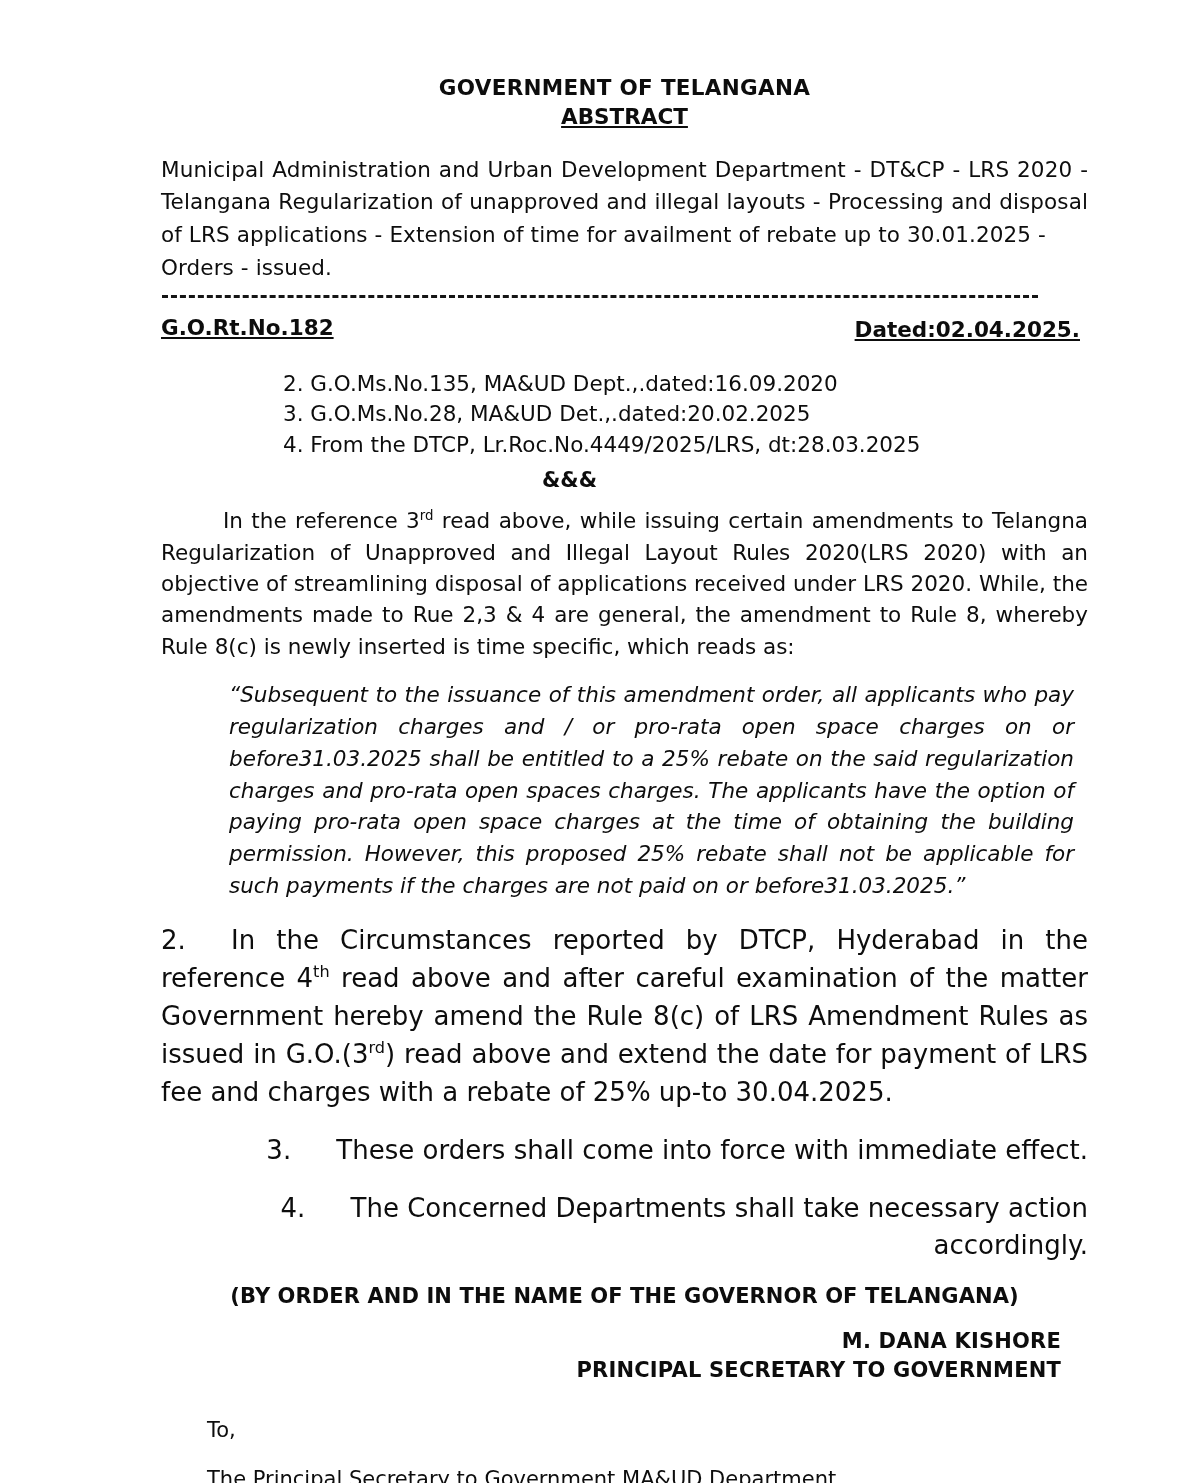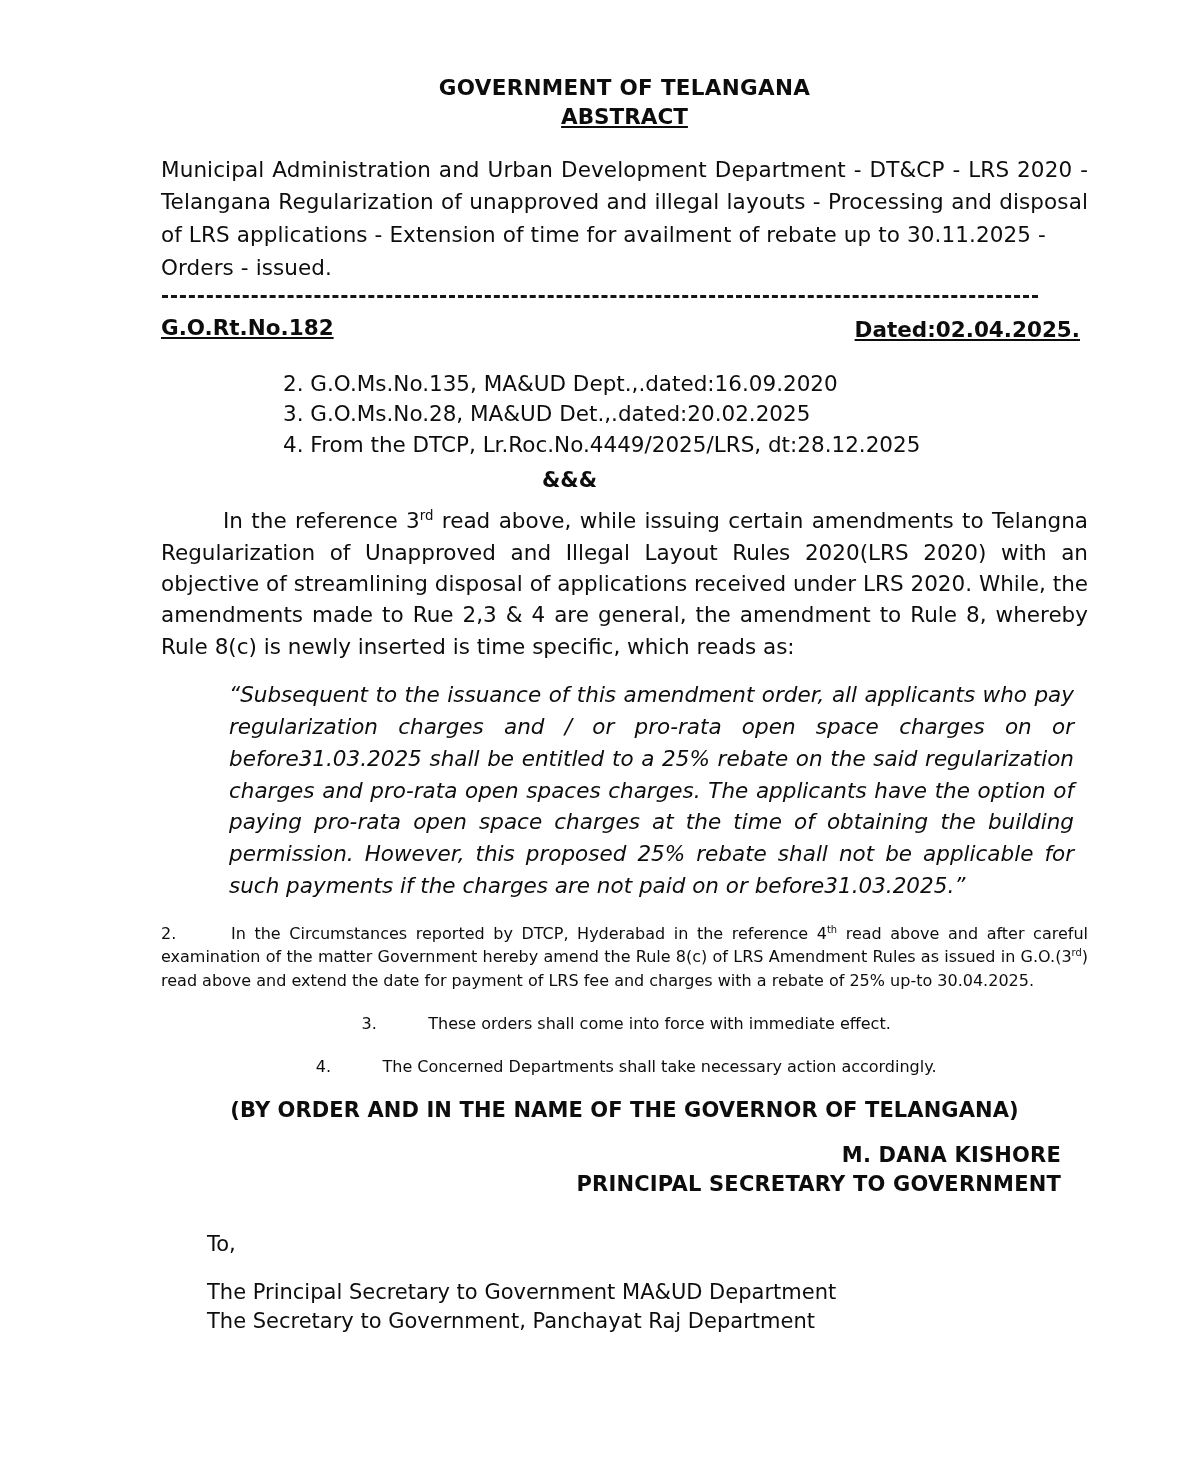--- a/index.html
+++ b/index.html
@@ -144,33 +144,33 @@
     font-size: 21.5px;
     font-style: italic;
     line-height: 1.48;
     text-align: justify;
     text-justify: inter-word;
   }
 
   
   .clause {
     margin-top: 20px;
-    font-size: 16px;
+    font-size: 26px;
     line-height: 1.46;
     text-align: justify;
     text-justify: inter-word;
     position: relative;
     padding-left: 0;
   }
   .clause .num {
     display: inline-block;
     width: 22px;
   }
   .clause .gap { display: inline-block; width: 48px; }
-  .clause.short { text-align: center; }
+  .clause.short { text-align: right; }
 
   
   .byorder {
     margin-top: 19px;
     text-align: center;
     font-size: 21px;
     font-weight: 700;
     letter-spacing: 0.1px;
   }
   .sig {
@@ -208,38 +208,38 @@
   <div class="content">
 
     <div class="hdr-block">
       <div class="gov-line">GOVERNMENT OF TELANGANA</div>
       <div class="abstract-line"><span class="u">ABSTRACT</span></div>
     </div>
 
     <div class="subject">
       <span>Municipal Administration and Urban Development Department - DT&amp;CP - LRS 2020 -</span>
       <span>Telangana Regularization of unapproved and illegal layouts - Processing and disposal</span>
-      <span>of LRS applications - Extension of time for availment of rebate up to 30.11.2025 -</span>
+      <span>of LRS applications - Extension of time for availment of rebate up to 30.01.2025 -</span>
       <span class="lastline">Orders - issued.</span>
     </div>
 
     <div class="dashrule"></div>
 
 
     <div class="gorow">
       <div class="go-no">G.O.Rt.No.182</div>
       <div class="dated-col">
         <div>Dated:02.04.2025.</div>
       </div>
     </div>
 
     <div class="refs">
       <div>2. G.O.Ms.No.135, MA&amp;UD Dept.,.dated:16.09.2020</div>
       <div>3. G.O.Ms.No.28, MA&amp;UD Det.,.dated:20.02.2025</div>
-      <div>4. From the DTCP, Lr.Roc.No.4449/2025/LRS, dt:28.12.2025</div>
+      <div>4. From the DTCP, Lr.Roc.No.4449/2025/LRS, dt:28.03.2025</div>
     </div>
 
     <div class="ampline">&amp;&amp;&amp;</div>
 
     <div class="para">
       <span class="indent"></span><span>In the reference 3</span><sup>rd</sup><span> read above, while issuing certain amendments to Telangna Regularization of Unapproved and Illegal Layout Rules 2020(LRS 2020) with an objective of streamlining disposal of applications received under LRS 2020. While, the amendments made to Rue 2,3 &amp; 4 are general, the amendment to Rule 8, whereby Rule 8(c) is newly inserted is time specific, which reads as:</span>
     </div>
 
     <div class="quote">“Subsequent to the issuance of this amendment order, all applicants who pay regularization charges and / or pro-rata open space charges on or before31.03.2025 shall be entitled to a 25% rebate on the said regularization charges and pro-rata open spaces charges. The applicants have the option of paying pro-rata open space charges at the time of obtaining the building permission. However, this proposed 25% rebate shall not be applicable for such payments if the charges are not paid on or before31.03.2025.”</div>
 

